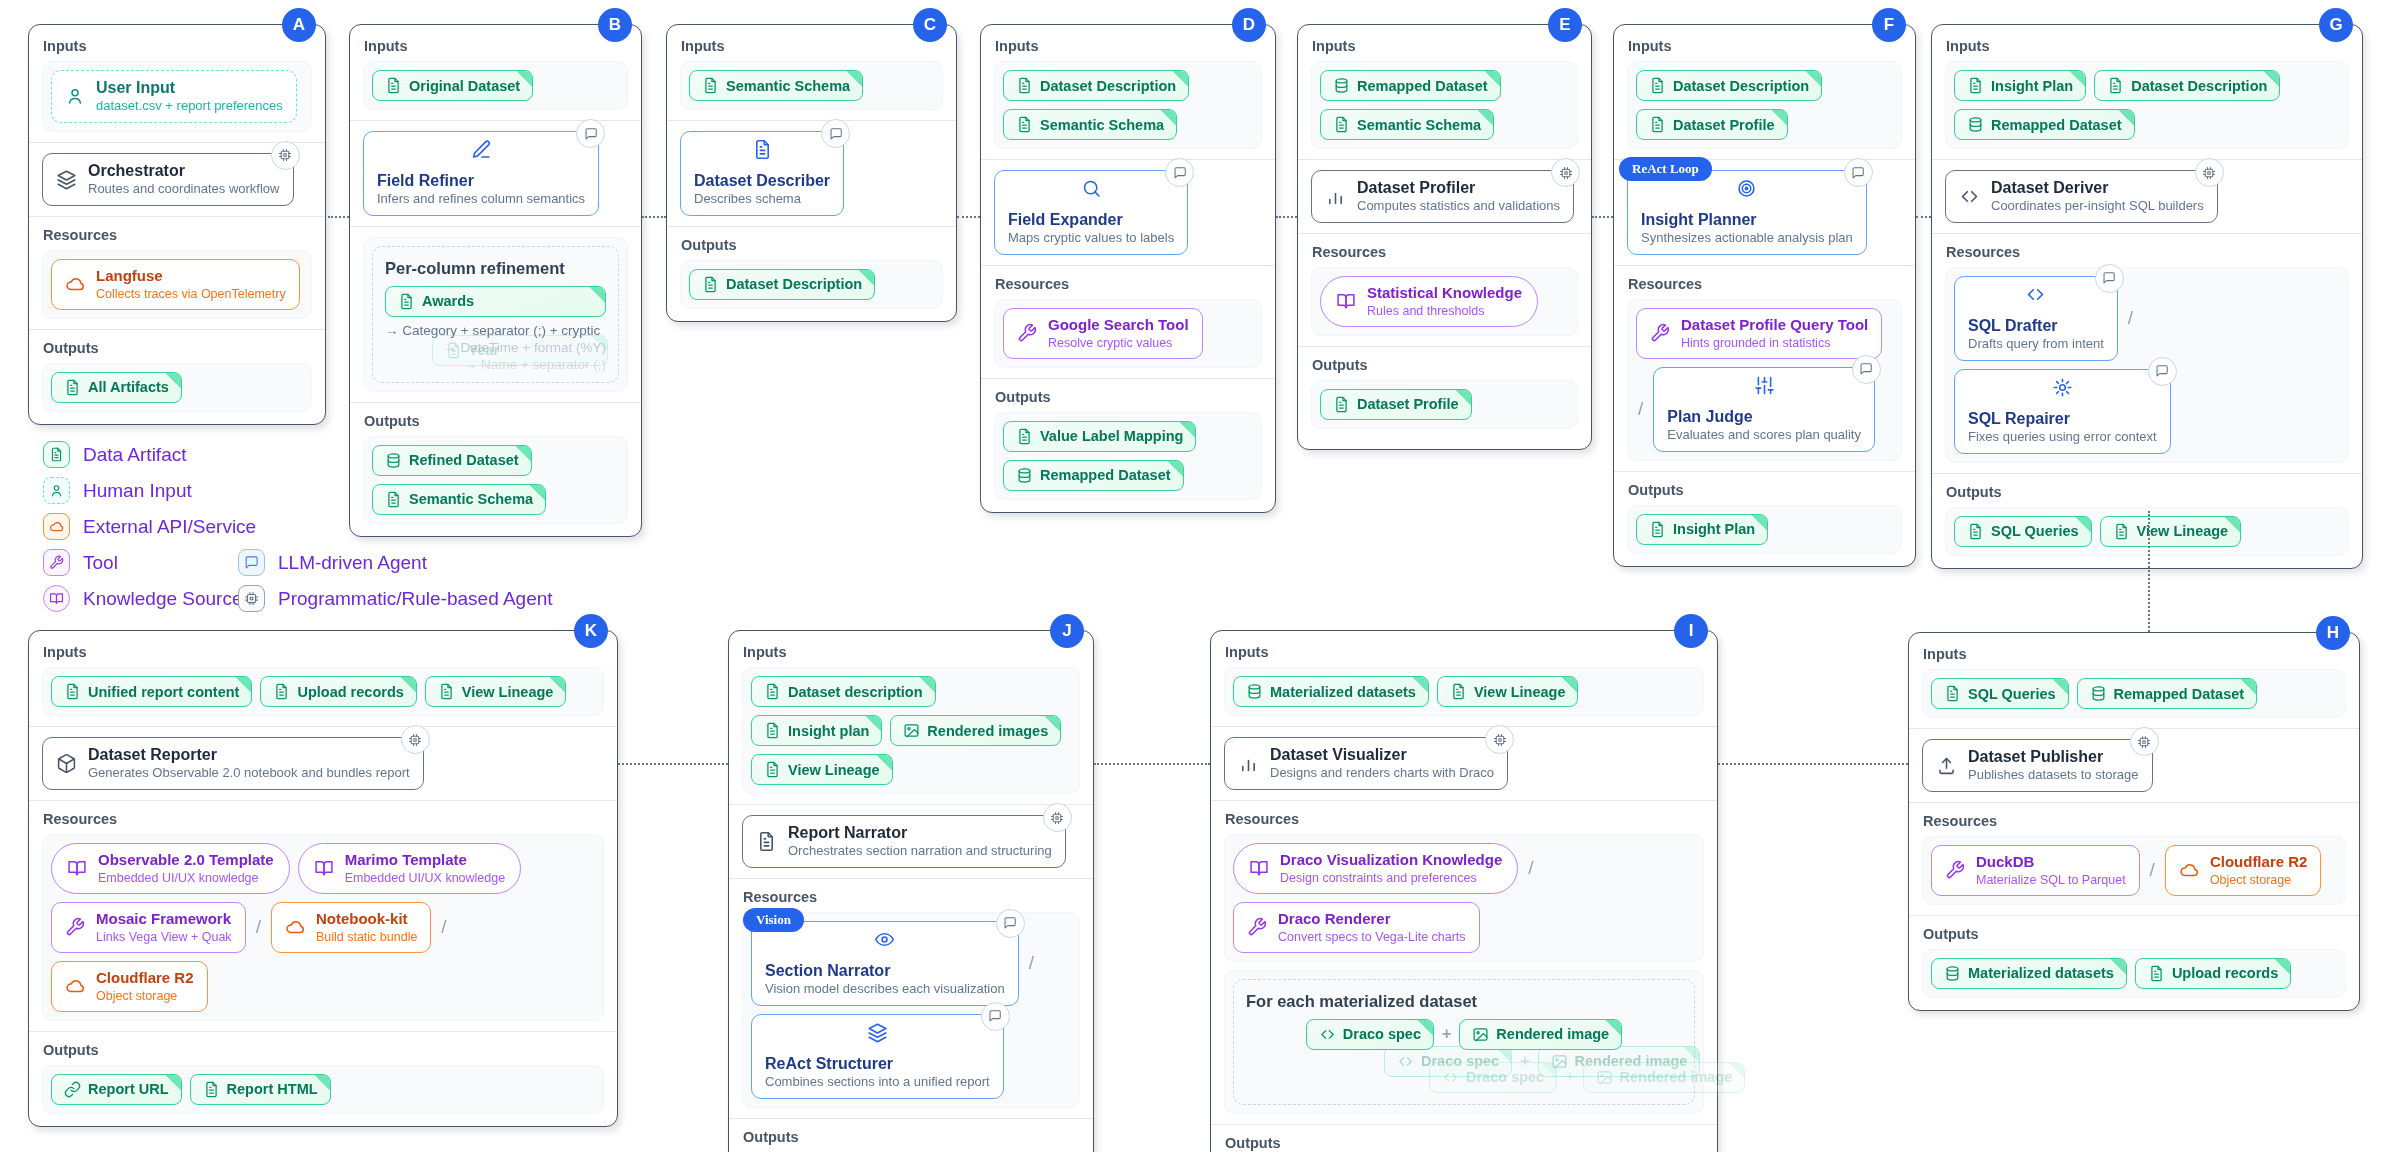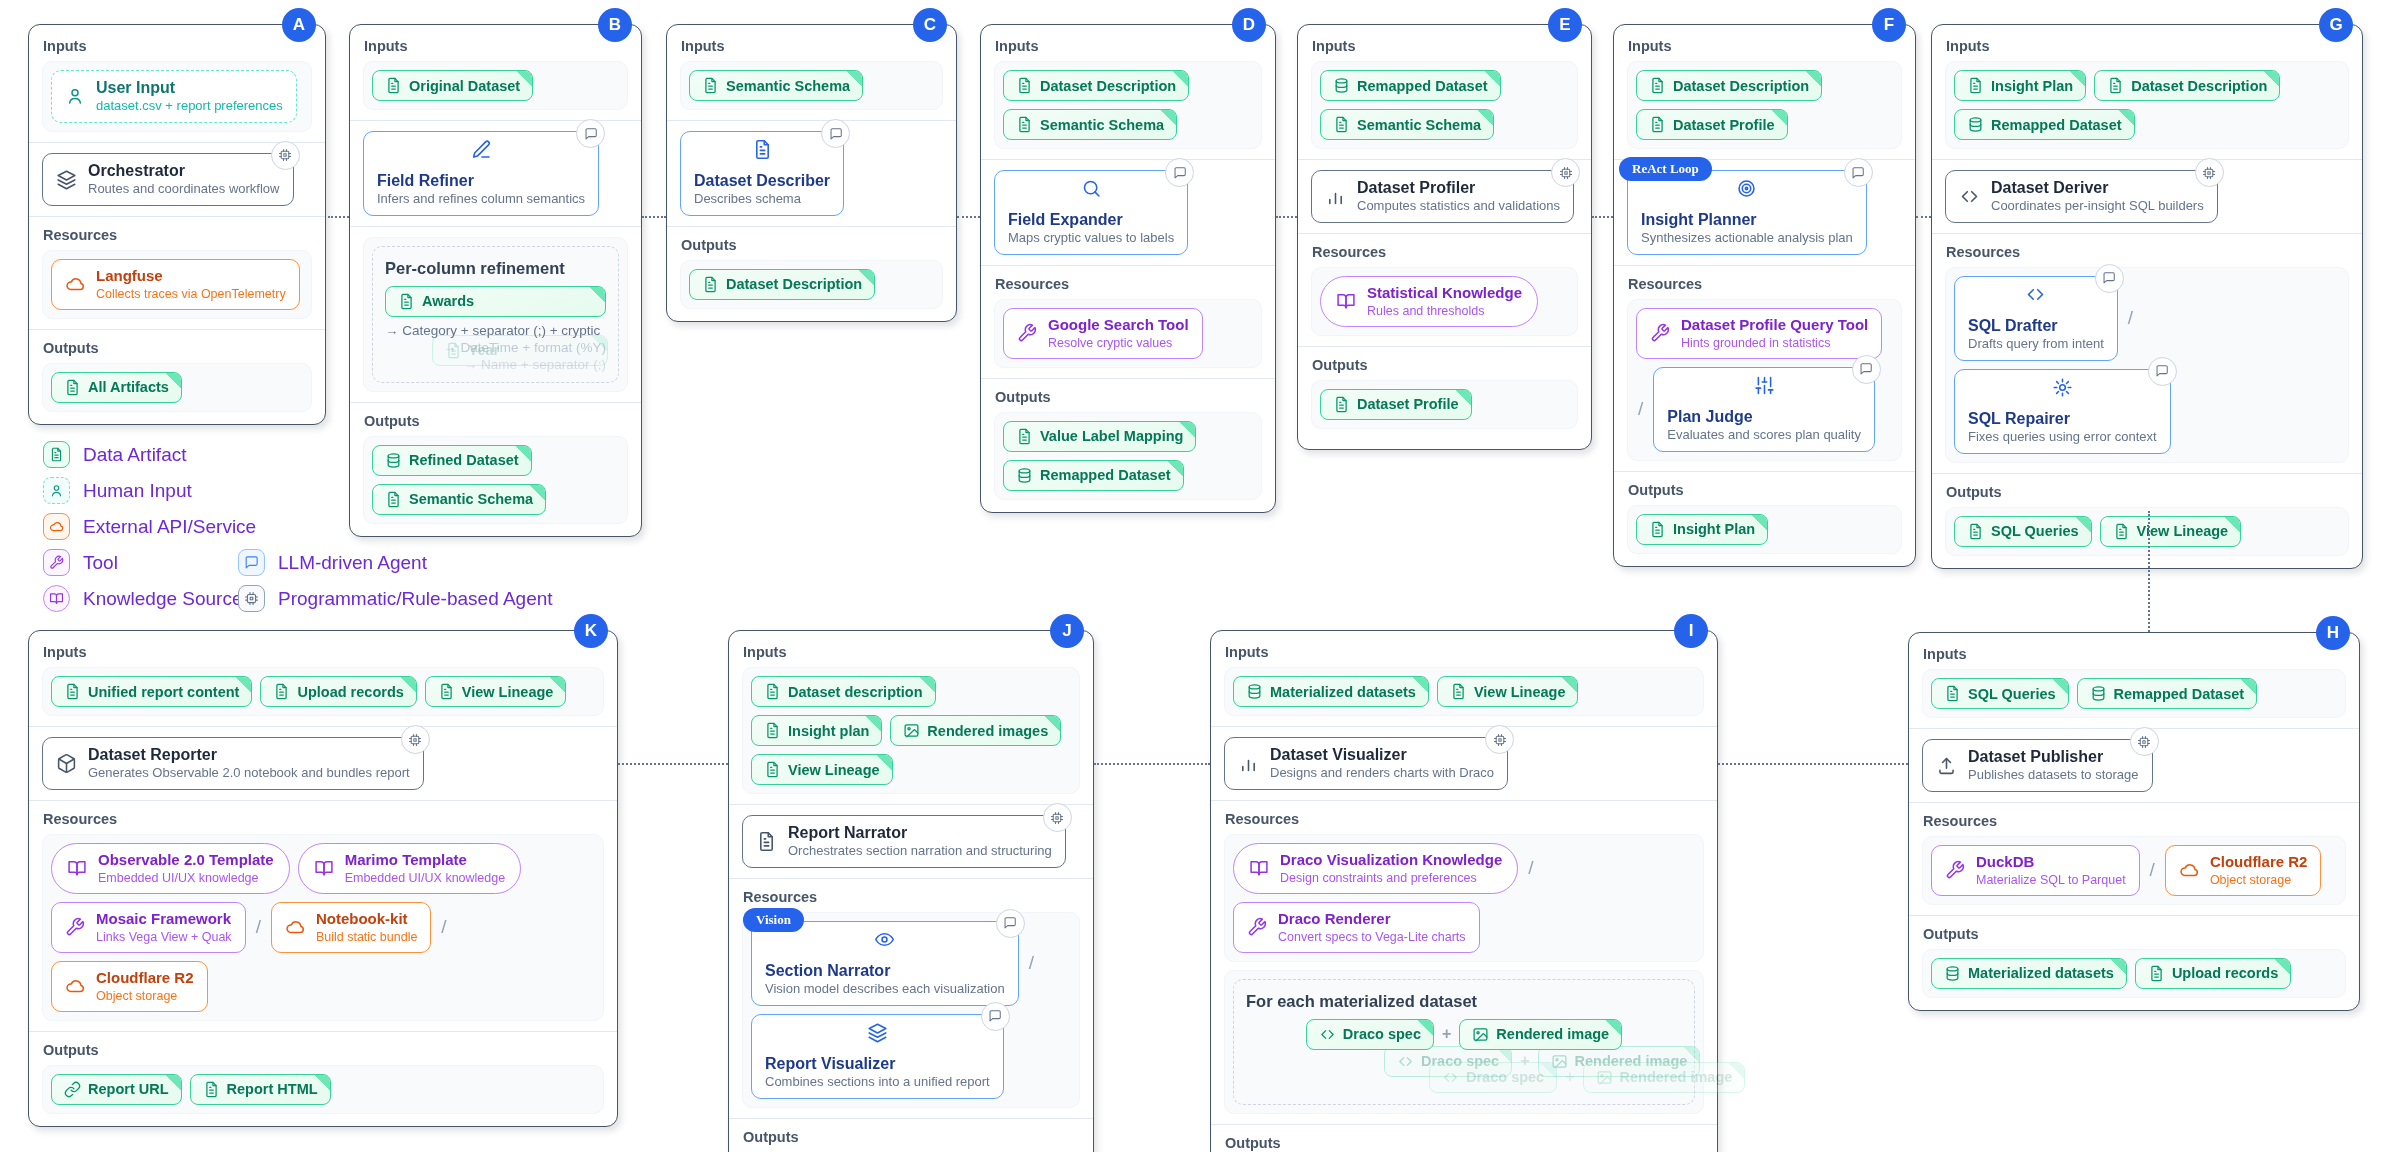--- a/index.html
+++ b/index.html
@@ -782,21 +782,21 @@
           </span>
         </div>
         <span class="slash">/</span>
         <div class="card agent llm">
           <svg class="ic main" viewBox="0 0 24 24" fill="none" stroke="currentColor" stroke-width="1.8" stroke-linecap="round" stroke-linejoin="round">
             <path d="m12 2.5 9.5 5L12 12.5l-9.5-5z"></path>
             <path d="m2.5 12.5 9.5 5 9.5-5"></path>
             <path d="m2.5 17.5 9.5 5 9.5-5"></path>
           </svg>
           <div class="card-text">
-            <div class="card-title">Report Visualizer</div>
+            <div class="card-title">ReAct Structurer</div>
             <div class="card-sub">Combines sections into a unified report</div>
           </div>
           <span class="corner">
             <svg class="ic " viewBox="0 0 24 24" fill="none" stroke="currentColor" stroke-width="1.8" stroke-linecap="round" stroke-linejoin="round">
               <path d="M21 14.5a2 2 0 0 1-2 2H8l-4.5 4V5a2 2 0 0 1 2-2H19a2 2 0 0 1 2 2z"></path>
             </svg>
           </span>
         </div>
       </div>
       <div class="divider"></div>

